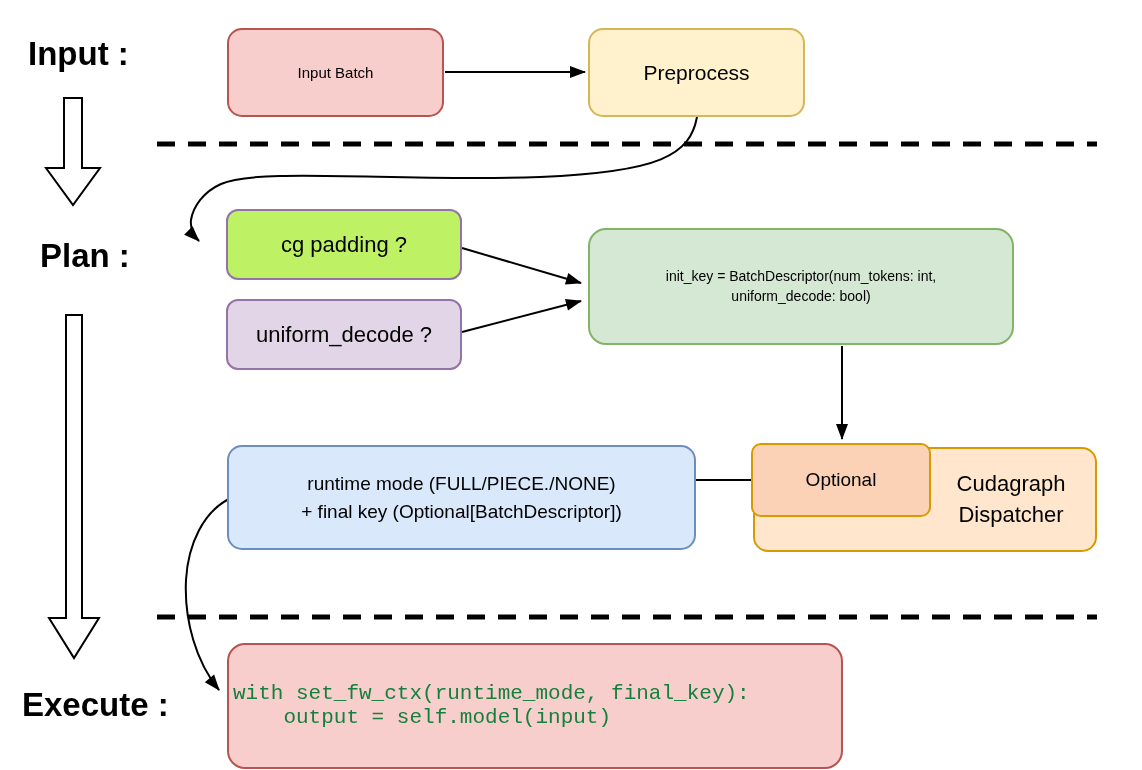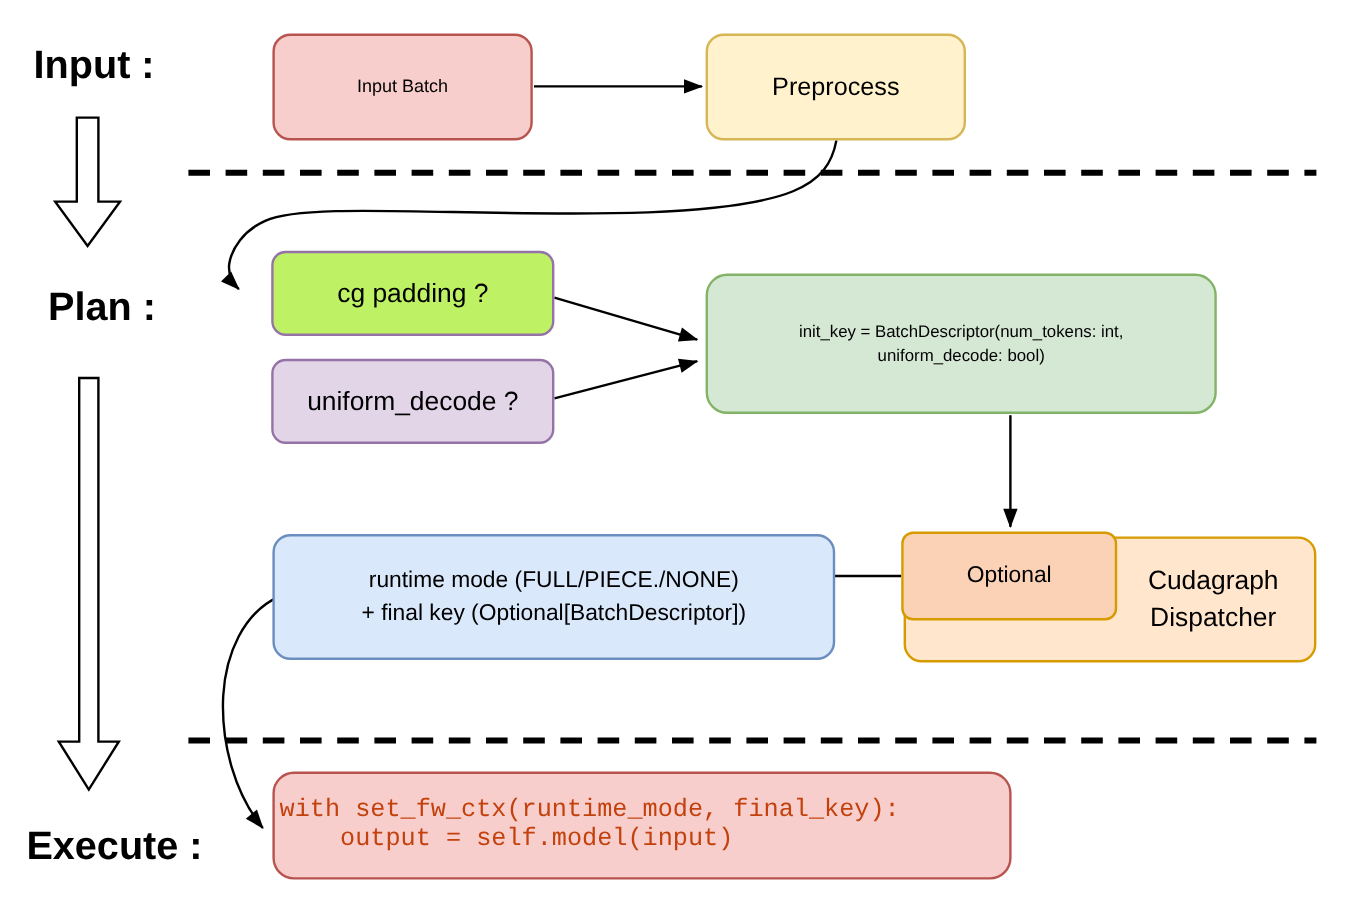--- a/index.html
+++ b/index.html
@@ -23,23 +23,23 @@
        background:#e1d5e7;border-color:#9673a6;font-size:22px;}
   .n-init-key{left:588px;top:228px;width:426px;height:117px;border-radius:18px;
        background:#d5e8d4;border-color:#82b366;font-size:14px;line-height:1.38;}
   .n-cudagraph{left:753px;top:447px;width:344px;height:105px;border-radius:15px;
        background:#ffe6cc;border-color:#d79b00;font-size:22px;justify-content:flex-end;}
   .n-cudagraph .lines{width:168px;line-height:1.4;}
   .n-dispatch{left:751px;top:443px;width:180px;height:74px;border-radius:10px;
        background:#fbd2b5;border-color:#d79b00;font-size:19px;}
   .n-runtime{left:227px;top:445px;width:469px;height:105px;border-radius:15px;
        background:#dae8fc;border-color:#6c8ebf;font-size:19px;line-height:1.45;}
-  .n-code{left:227px;top:643px;width:616px;height:90px;border-radius:18px;
+  .n-code{left:227px;top:643px;width:616px;height:126px;border-radius:18px;
        background:#f8cecc;border-color:#b85450;justify-content:flex-start;
-       font-family:"Liberation Mono",monospace;font-size:21px;line-height:1.12;color:#c2410c;
+       font-family:"Liberation Mono",monospace;font-size:21px;line-height:1.12;color:#15803d;
        padding-left:4px;text-align:left;}
   .n-code .lines span{white-space:pre;}
 </style>
 </head>
 <body>
 
 <div id="canvas">
 
   <svg id="connectors" viewBox="0 0 1142 770" xmlns="http://www.w3.org/2000/svg">
     <defs>

